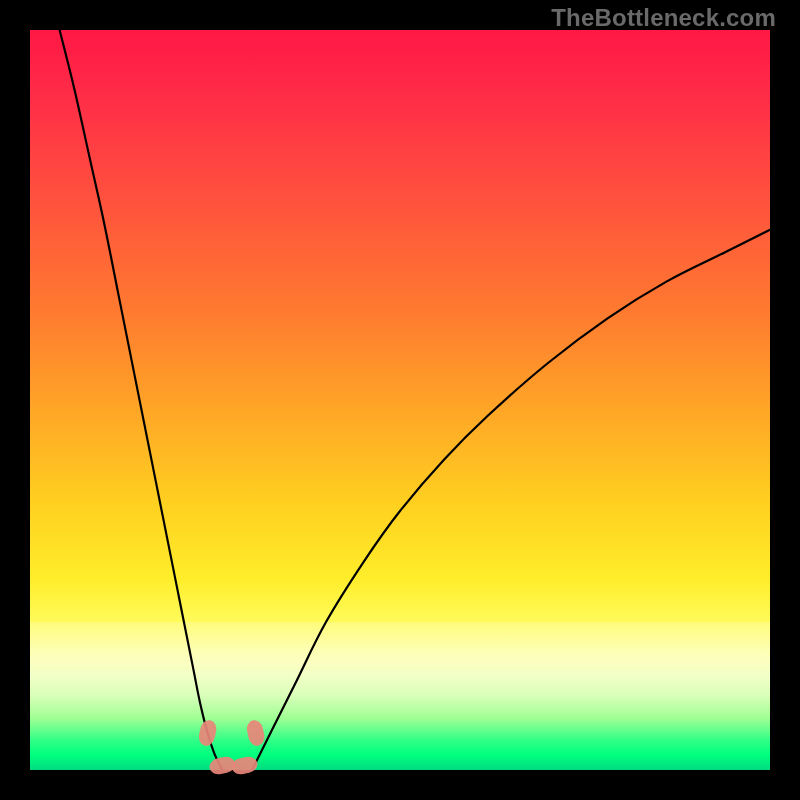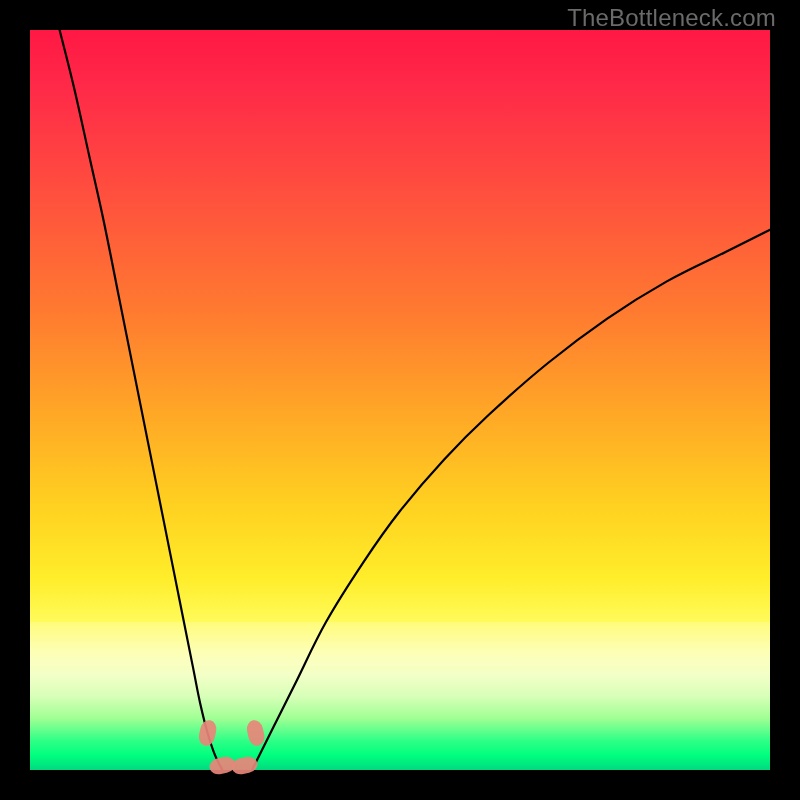--- a/index.html
+++ b/index.html
@@ -59,21 +59,21 @@
     width: 100%;
     height: 100%;
     overflow: visible;
   }
   .watermark {
     position: absolute;
     top: 4px;
     right: 24px;
     color: #6a6a6a;
     font-size: 24px;
-    font-weight: 400;
+    font-weight: 700;
     letter-spacing: 0.2px;
     user-select: none;
   }
 </style>
 </head>
 <body>
 
 <div class="frame">
   <span class="watermark">TheBottleneck.com</span>
 

